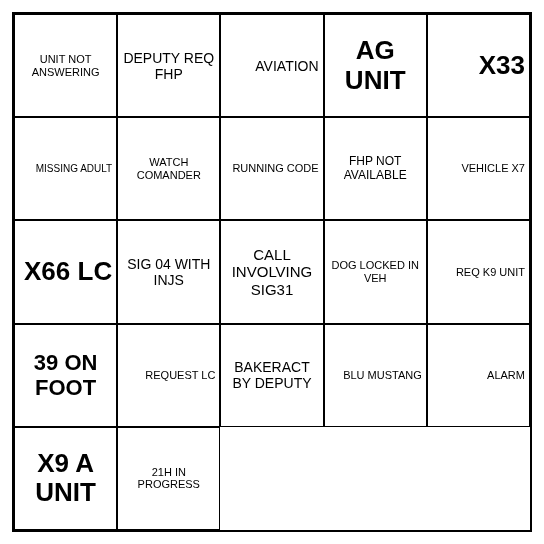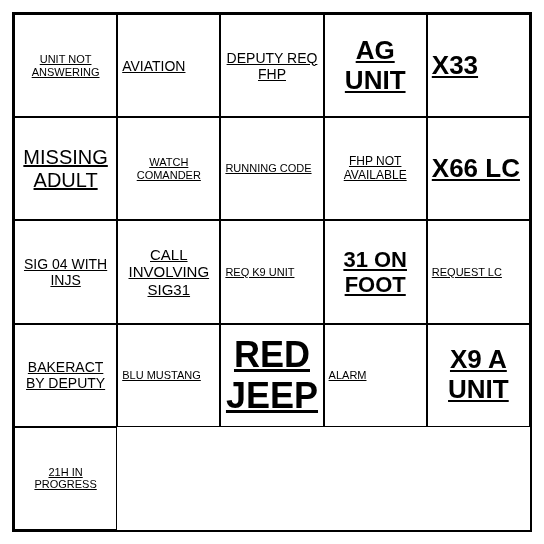--- a/index.html
+++ b/index.html
@@ -23,85 +23,87 @@
       height: 520px;
       border: 2px solid #000;
       display: grid;
       grid-template-columns: repeat(5, 1fr);
       grid-template-rows: repeat(5, 1fr);
     }
 
     .cell {
       border: 1px solid #000;
       display: flex;
-      justify-content: flex-start;
+      justify-content: flex-end;
       align-items: center;
       text-align: center;
       padding: 4px;
       line-height: 1.2;
-      text-decoration: underline;
     }
   </style>
 </head>
 <body>
 
 <div class="bingo-board">
 <div class="cell">
       <span style="font-size: 11px; font-weight: normal; text-align: center; line-height: 1.15;">UNIT NOT ANSWERING</span>
     </div>
     <div class="cell">
-      <span style="font-size: 14px; font-weight: normal; text-align: center; line-height: 1.15;">AVIATION</span>
+      <span style="font-size: 14px; font-weight: normal; text-align: center; line-height: 1.15;">DEPUTY REQ FHP</span>
     </div>
     <div class="cell">
-      <span style="font-size: 14px; font-weight: normal; text-align: center; line-height: 1.15;">DEPUTY REQ FHP</span>
+      <span style="font-size: 14px; font-weight: normal; text-align: center; line-height: 1.15;">AVIATION</span>
     </div>
     <div class="cell">
       <span style="font-size: 26px; font-weight: bold; text-align: center; line-height: 1.15;">AG UNIT</span>
     </div>
     <div class="cell">
       <span style="font-size: 26px; font-weight: bold; text-align: center; line-height: 1.15;">X33</span>
     </div>
     <div class="cell">
-      <span style="font-size: 20px; font-weight: normal; text-align: center; line-height: 1.15;">MISSING ADULT</span>
+      <span style="font-size: 10px; font-weight: normal; text-align: center; line-height: 1.15;">MISSING ADULT</span>
     </div>
     <div class="cell">
       <span style="font-size: 11px; font-weight: normal; text-align: center; line-height: 1.15;">WATCH COMANDER</span>
     </div>
     <div class="cell">
       <span style="font-size: 11px; font-weight: normal; text-align: center; line-height: 1.15;">RUNNING CODE</span>
     </div>
     <div class="cell">
       <span style="font-size: 12px; font-weight: normal; text-align: center; line-height: 1.15;">FHP NOT AVAILABLE</span>
     </div>
     <div class="cell">
+      <span style="font-size: 11px; font-weight: normal; text-align: center; line-height: 1.15;">VEHICLE X7</span>
+    </div>
+    <div class="cell">
       <span style="font-size: 26px; font-weight: bold; text-align: center; line-height: 1.15;">X66 LC</span>
     </div>
     <div class="cell">
       <span style="font-size: 14px; font-weight: normal; text-align: center; line-height: 1.15;">SIG 04 WITH INJS</span>
     </div>
     <div class="cell">
       <span style="font-size: 15px; font-weight: normal; text-align: center; line-height: 1.15;">CALL INVOLVING SIG31</span>
     </div>
     <div class="cell">
+      <span style="font-size: 11px; font-weight: normal; text-align: center; line-height: 1.15;">DOG LOCKED IN VEH</span>
+    </div>
+    <div class="cell">
       <span style="font-size: 11px; font-weight: normal; text-align: center; line-height: 1.15;">REQ K9 UNIT</span>
     </div>
     <div class="cell">
-      <span style="font-size: 22px; font-weight: bold; text-align: center; line-height: 1.15;">31 ON FOOT</span>
+      <span style="font-size: 22px; font-weight: bold; text-align: center; line-height: 1.15;">39 ON FOOT</span>
     </div>
     <div class="cell">
       <span style="font-size: 11px; font-weight: normal; text-align: center; line-height: 1.15;">REQUEST LC</span>
     </div>
     <div class="cell">
       <span style="font-size: 14px; font-weight: normal; text-align: center; line-height: 1.15;">BAKERACT BY DEPUTY</span>
     </div>
     <div class="cell">
       <span style="font-size: 11px; font-weight: normal; text-align: center; line-height: 1.15;">BLU MUSTANG</span>
-    </div>
-    <div class="cell">
-      <span style="font-size: 36px; font-weight: bold; text-align: center; line-height: 1.15;">RED JEEP</span>
     </div>
     <div class="cell">
       <span style="font-size: 11px; font-weight: normal; text-align: center; line-height: 1.15;">ALARM</span>
     </div>
     <div class="cell">
       <span style="font-size: 26px; font-weight: bold; text-align: center; line-height: 1.15;">X9 A UNIT</span>
     </div>
     <div class="cell">
       <span style="font-size: 11px; font-weight: normal; text-align: center; line-height: 1.15;">21H IN PROGRESS</span>
     </div>

